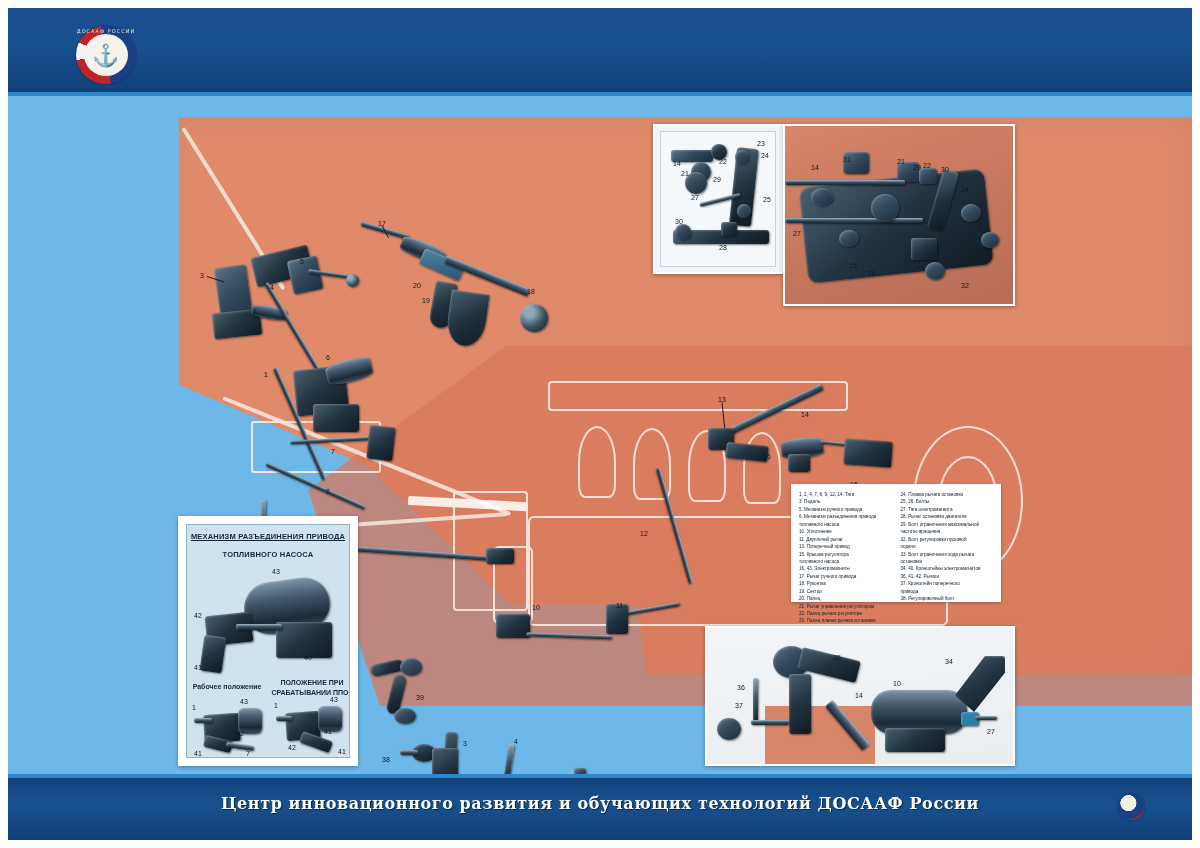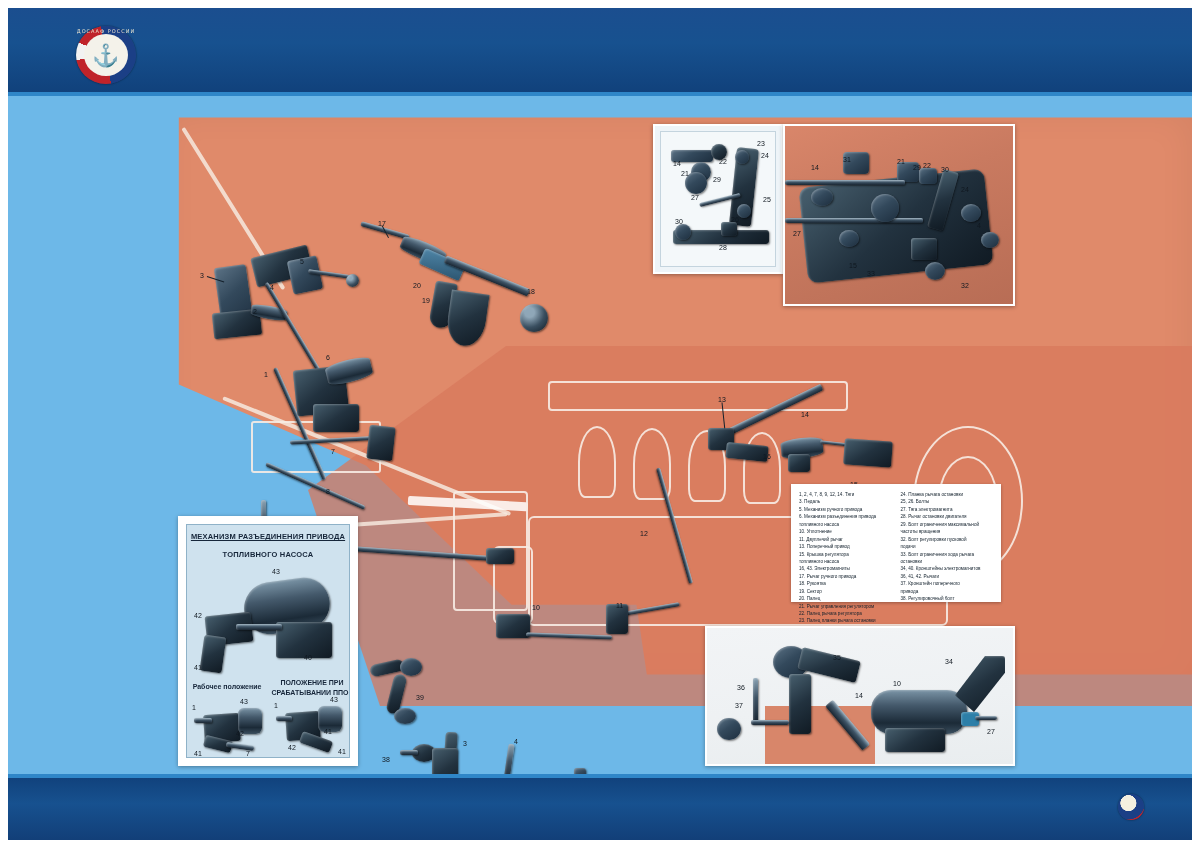--- a/index.html
+++ b/index.html
@@ -488,17 +488,18 @@
         <div class="cal" style="left:28px; top:74px;">37</div>
         <div class="cal" style="left:148px; top:64px;">14</div>
         <div class="cal" style="left:186px; top:52px;">10</div>
         <div class="cal" style="left:238px; top:30px;">34</div>
         <div class="cal" style="left:280px; top:100px;">27</div>
       </div>
 
     </div>
 
     <div class="footer">
+      <div class="footer-text">Центр инновационного развития и обучающих технологий ДОСААФ России</div>
       <div class="footer-emblem"></div>
     </div>
 
   </div>
 </div>
 
 </body></html>

